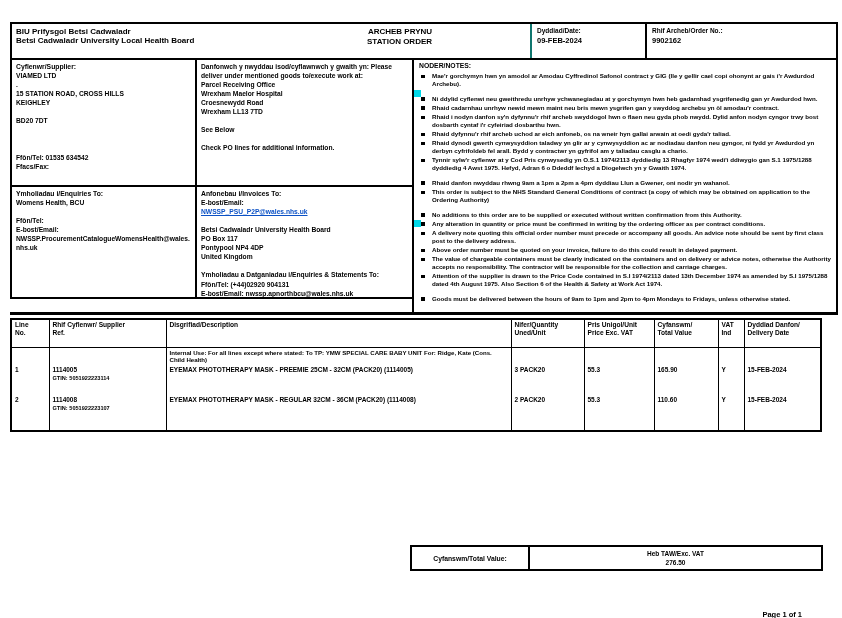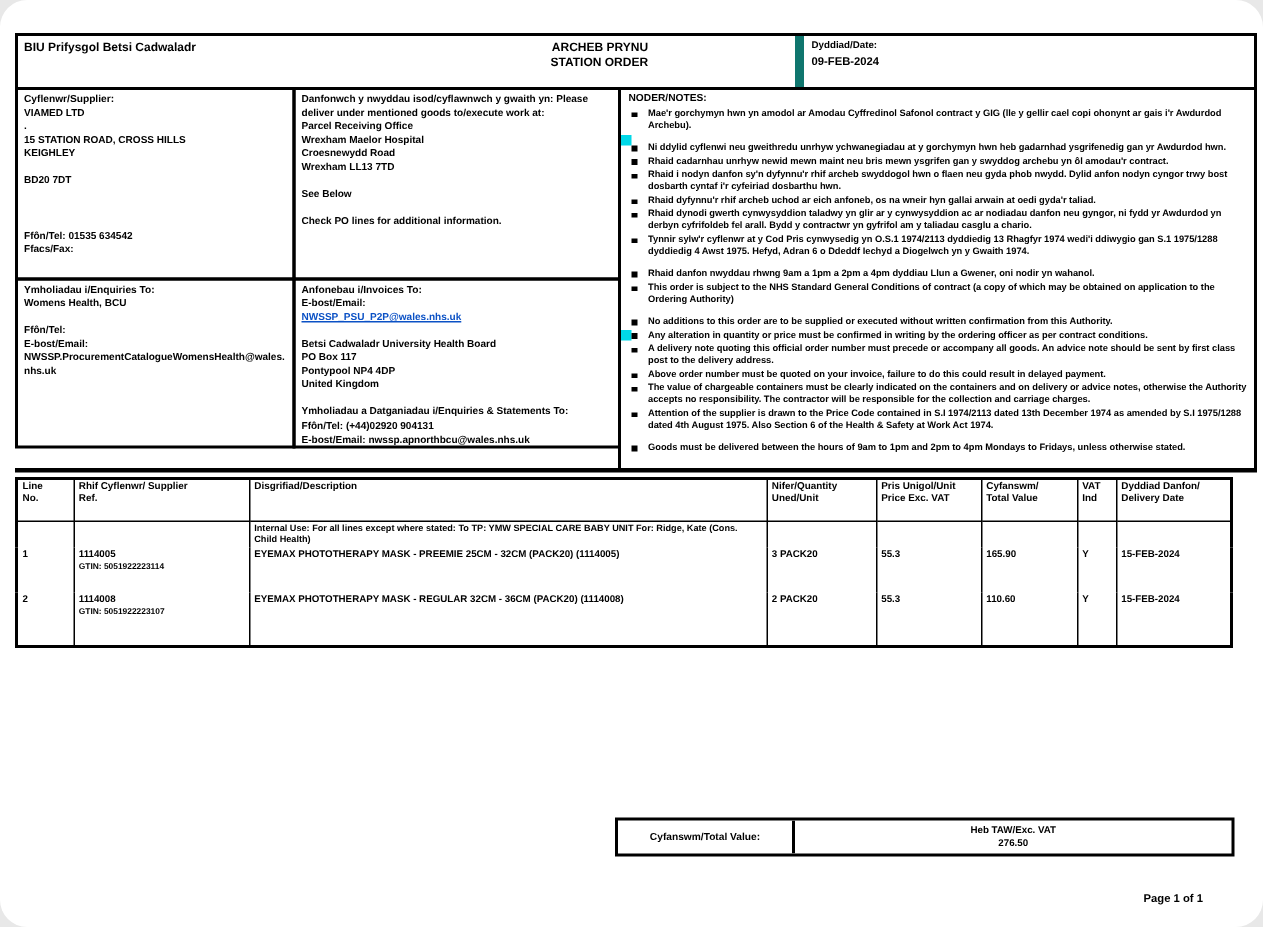--- a/index.html
+++ b/index.html
@@ -1,29 +1,29 @@
 <!DOCTYPE html>
 <html><head>
 <meta charset="utf-8">
 <style>
   * { box-sizing: border-box; margin: 0; padding: 0; }
   html,body { background:#e8e8e8; }
   body { font-family: "Liberation Sans", sans-serif; font-weight: 700; color:#000; }
-  .page { position: relative; width: 842px; height: 618px; background:#fff; overflow:hidden; margin:0 auto;border-radius:18px; }
+  .page { position: relative; width: 842px; height: 618px; background:#fff; overflow:hidden; margin:0 auto; }
   .content { position:absolute; left:10px; top:22px; width:828px; height:596px; }
 
   .box { position:absolute; border:2px solid #000; overflow:hidden; }
 
   
   .hdr { left:0; top:0; width:828px; height:38px; display:flex; }
   .hdr-cell1 { flex:0 0 518px; position:relative; padding:3px 4px; }
   .org-line1 { font-size:8px; }
   .org-line2 { font-size:8px; }
   .doc-title { position:absolute; left:355px; top:3px; font-size:8px; line-height:1.3;text-align:right; }
-  .hdr-cell2 { flex:0 0 115px; border-left:6px solid #0f766e; padding:3px 5px; }
+  .hdr-cell2 { flex:0 0 115px; border-left:2px solid #0f766e; padding:3px 5px; }
   .hdr-cell3 { flex:1; border-left:2px solid #000; padding:3px 5px; }
   .small-label { font-size:6.5px; }
   .hdr-val { font-size:7.5px; margin-top:2px; }
 
   
   .supplier { left:0; top:36px; width:187px; height:129px; padding:2px 4px; }
   .delivery { left:185; top:36px; width:219px; height:129px; padding:2px 4px; left:185px; }
   .enquiries { left:0; top:163px; width:187px; height:114px; padding:2px 4px; }
   .invoices { left:185px; top:163px; width:219px; height:114px; padding:2px 4px; }
   .notes-box { left:402px; top:36px; width:426px; height:254px; border-bottom:none; padding:2px 5px; }
@@ -55,39 +55,44 @@
   .row-internal td { height:15px; font-size:6.1px; }
   .row-item1 td { height:30px; }
   .row-item2 td { height:36px; }
   .gtin { font-size:5.6px; }
 
   
   .totals { left:400px; top:523px; width:413px; height:26px; display:flex; }
   .totals-label { flex:0 0 118px; border-right:2px solid #000; display:flex; align-items:center; justify-content:center; font-size:6.8px; }
   .totals-value { flex:1; text-align:center; padding-top:2px; font-size:6.5px; line-height:1.4; }
 
-  .footer { position:absolute; right:36px; top:572px; font-size:7.5px; }
+  .footer { position:absolute; right:36px; top:588px; font-size:7.5px; }
 </style>
 </head>
 <body>
 
 <div class="page">
   <div class="content">
 
     <div class="box hdr">
       <div class="hdr-cell1">
         <div class="org-line1">BIU Prifysgol Betsi Cadwaladr</div>
+        <div class="org-line2">Betsi Cadwaladr University Local Health Board</div>
         <div class="doc-title">
           <div>ARCHEB PRYNU</div>
           <div>STATION ORDER</div>
         </div>
       </div>
       <div class="hdr-cell2">
         <div class="small-label">Dyddiad/Date:</div>
         <div class="hdr-val">09-FEB-2024</div>
+      </div>
+      <div class="hdr-cell3">
+        <div class="small-label">Rhif Archeb/Order No.:</div>
+        <div class="hdr-val">9902162</div>
       </div>
     </div>
 
     <div class="box supplier t67">
       <div class="lbl">Cyflenwr/Supplier:</div>
       <div>VIAMED LTD</div>
       <div>.</div>
       <div>15 STATION ROAD, CROSS HILLS</div>
       <div>KEIGHLEY</div>
       <div class="addr-gap"></div>

